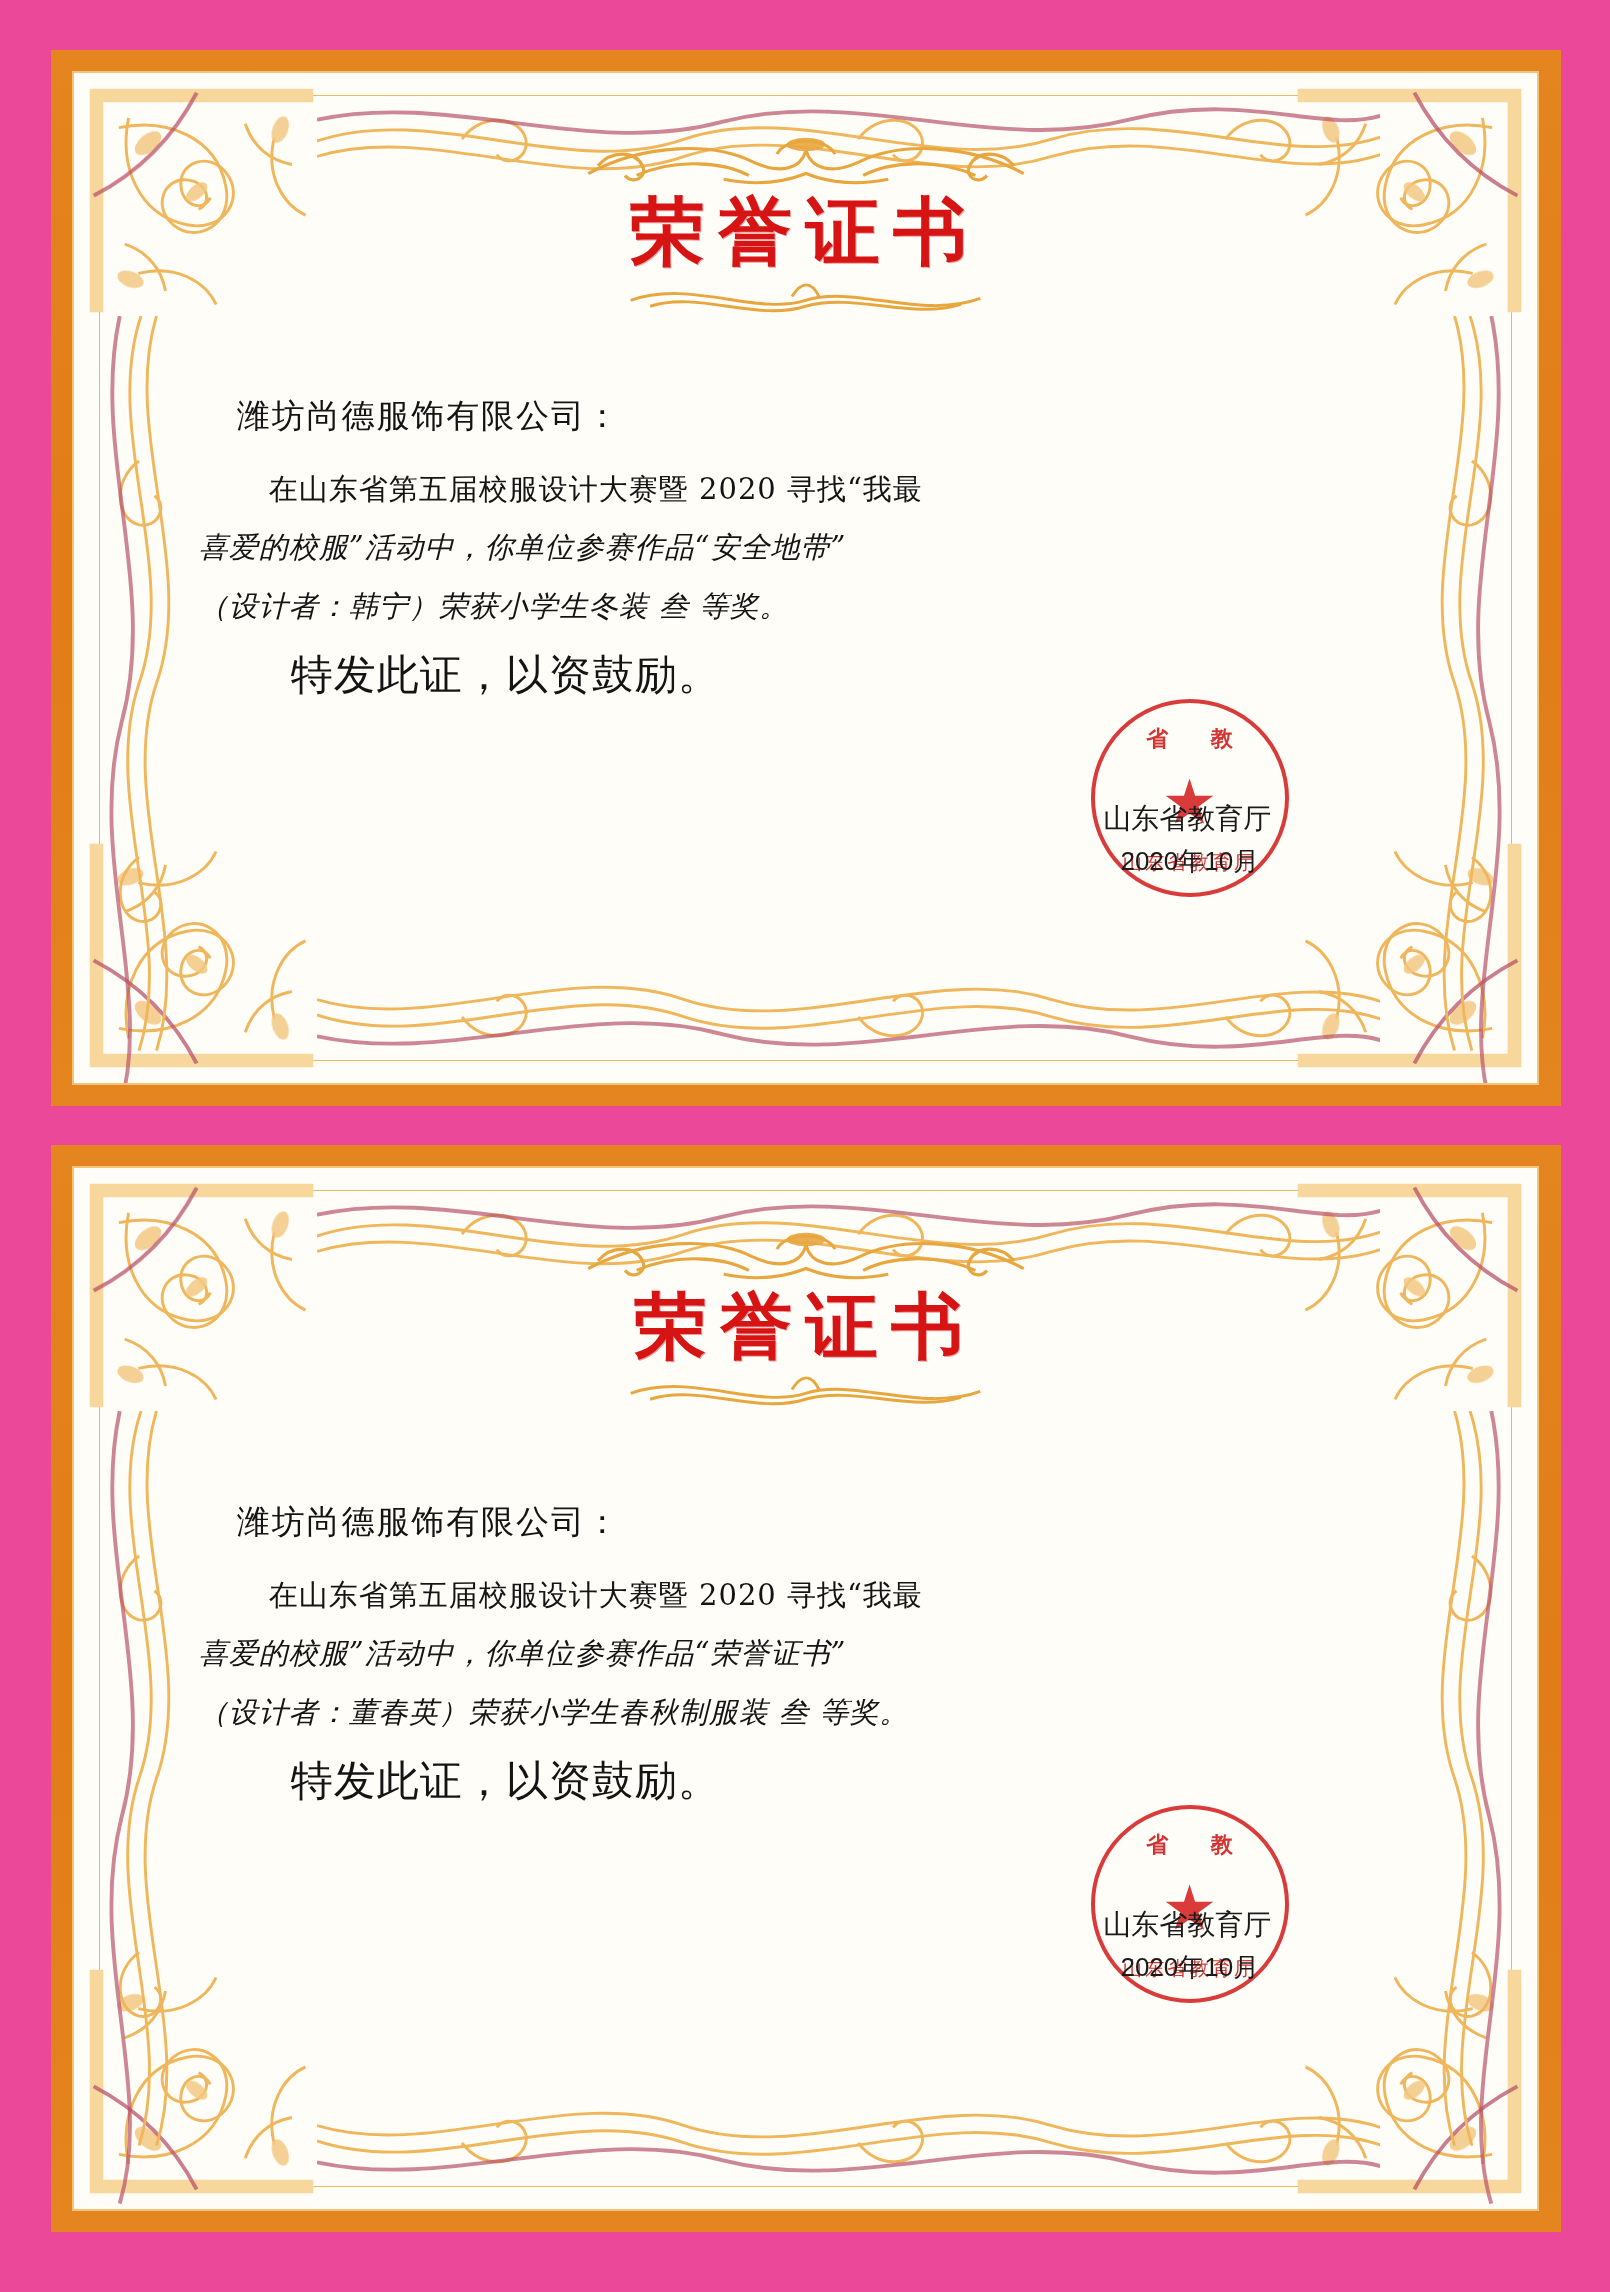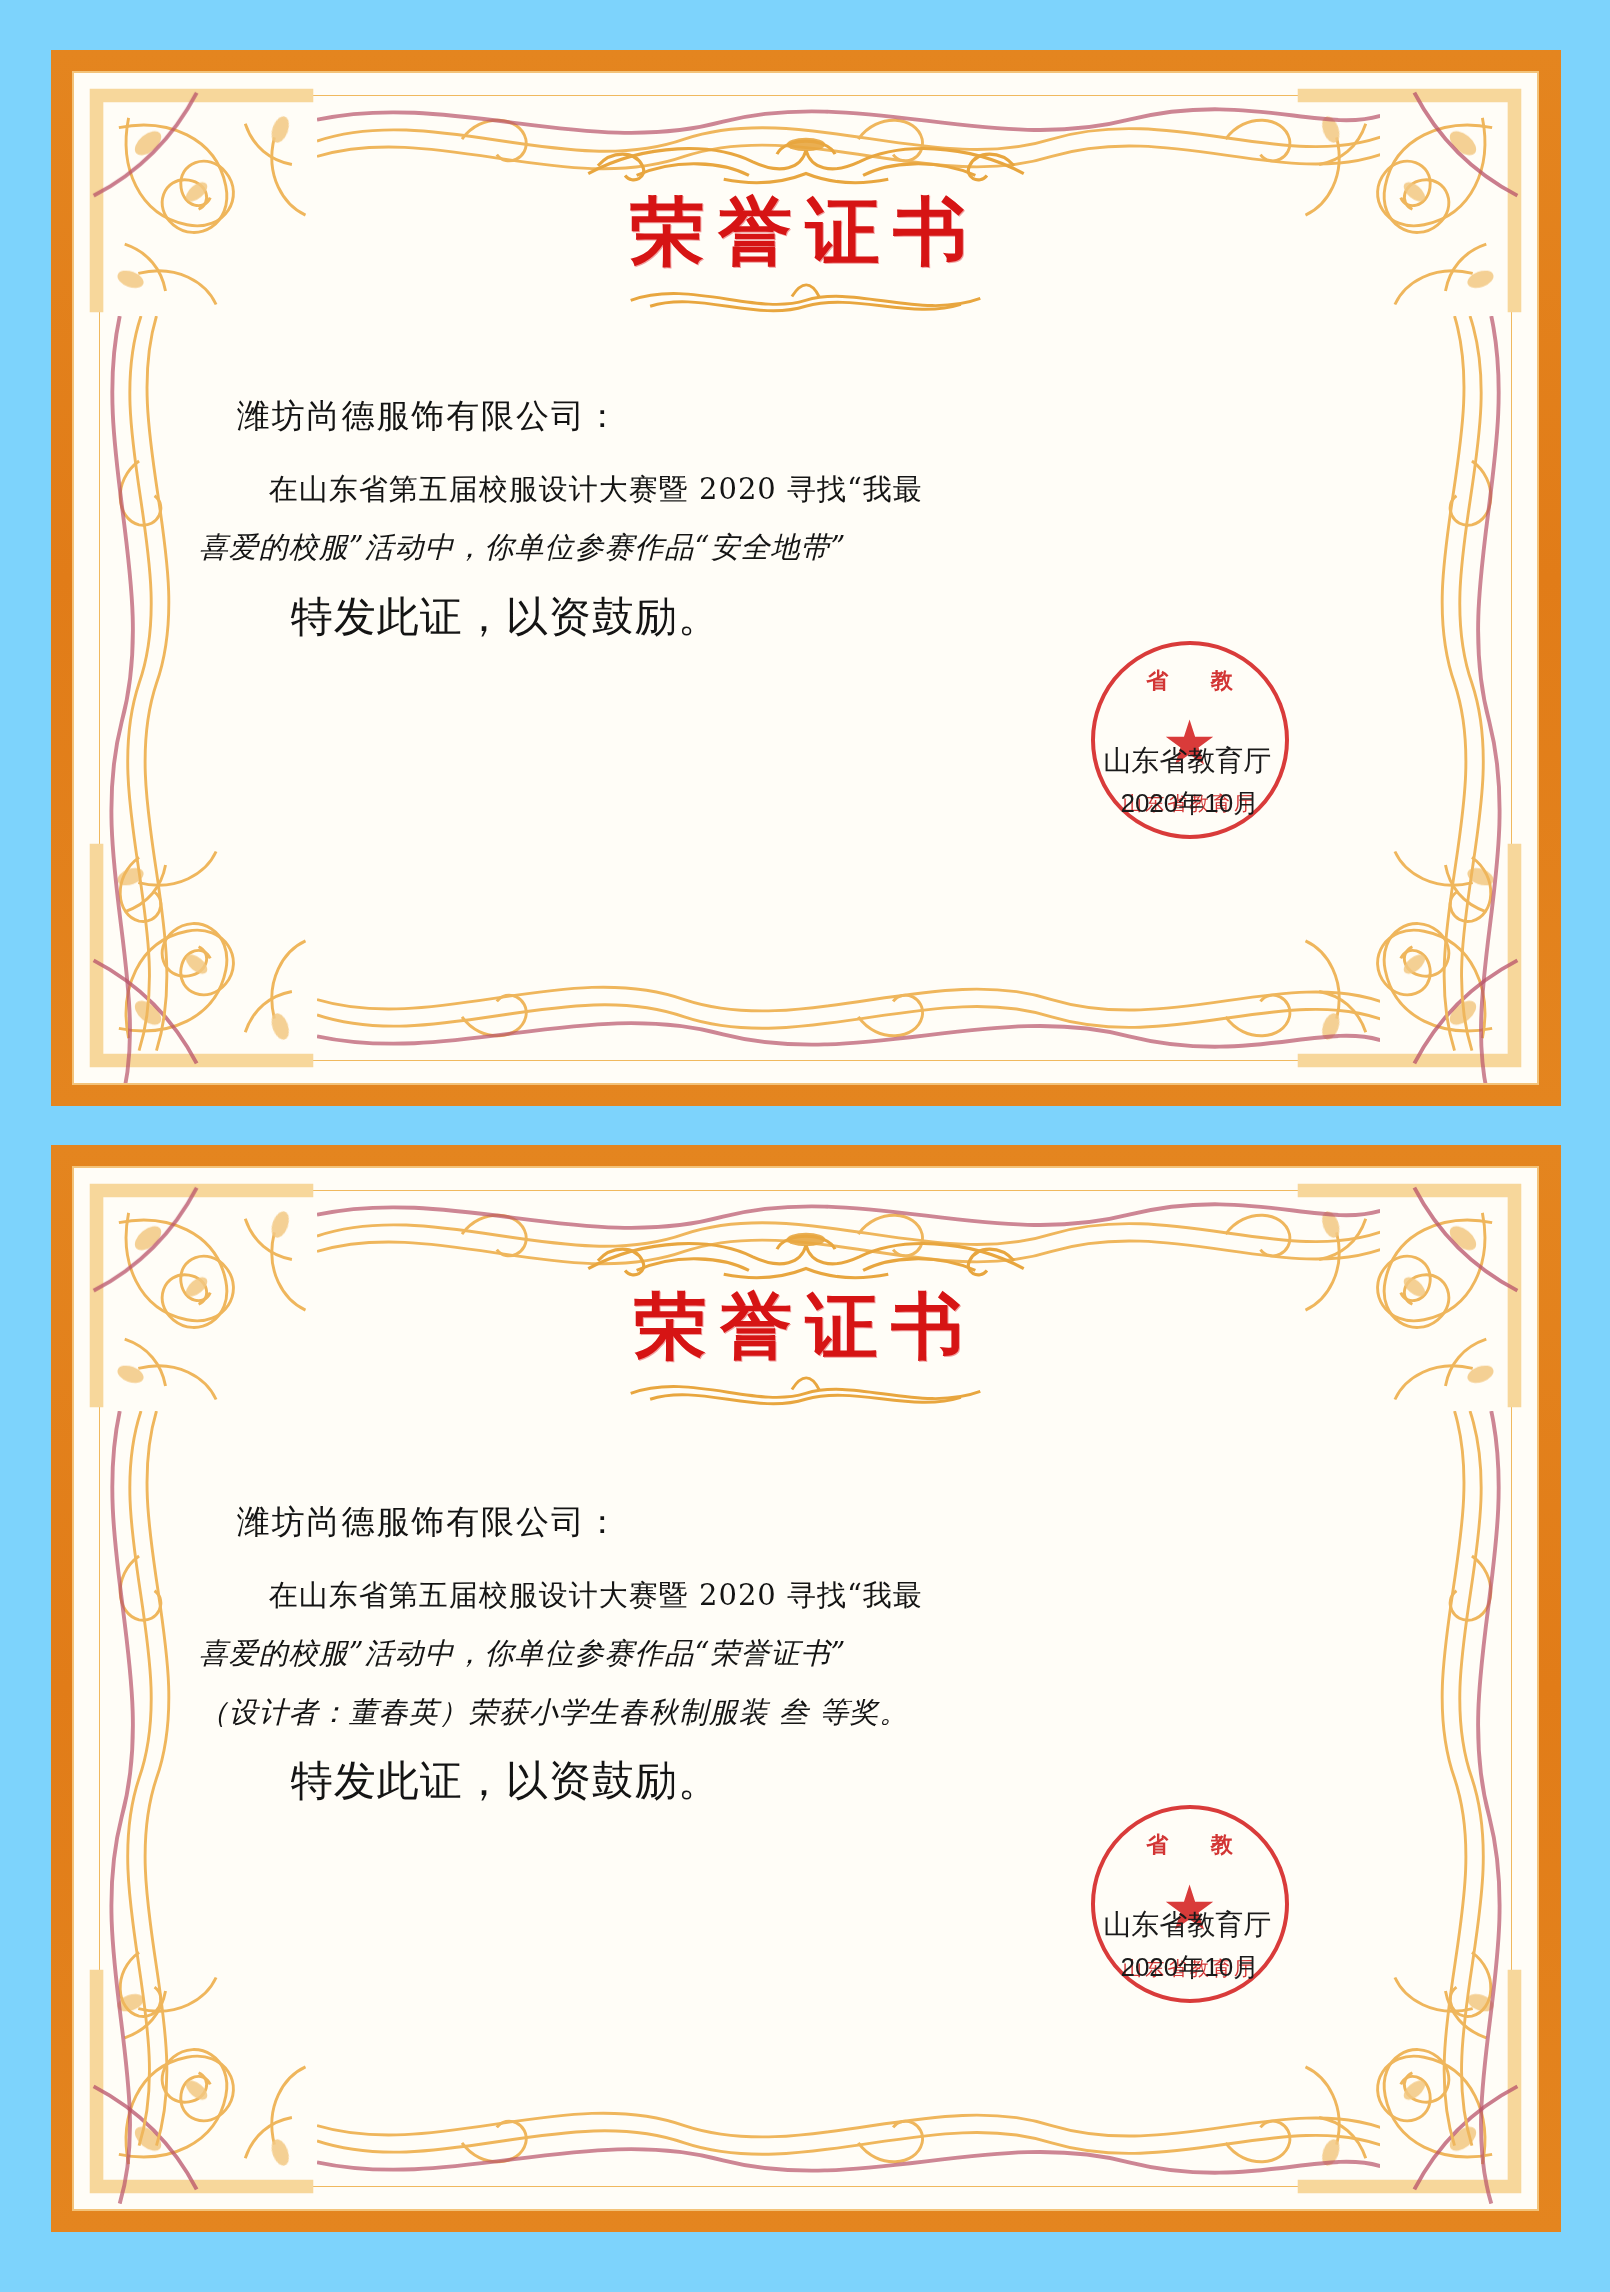--- a/index.html
+++ b/index.html
@@ -11,21 +11,21 @@
     width: 1611px;
     height: 2293px;
     font-family: "Liberation Serif", serif;
     position: relative;
     overflow: hidden;
   }
 
   .page {
     width: 1611px;
     height: 2293px;
-    background: #7dd3fc;
+    background: #ec4899;
     display: flex;
     flex-direction: column;
     justify-content: flex-start;
     align-items: center;
     padding-top: 50px;
     box-sizing: border-box;
   }
 
   
   .certificate {
@@ -335,20 +335,21 @@
         <div class="title">荣誉证书</div>
 
         <svg class="header-orn small" viewBox="0 0 380 46">
             <use href="#header-orn-small"></use>
           </svg>
 
         <div class="recipient">潍坊尚德服饰有限公司：</div>
 
         <div class="para">在山东省第五届校服设计大赛暨 2020 寻找“我最</div>
         <div class="para tight" style="text-indent:0">喜爱的校服”活动中，你单位参赛作品“安全地带”</div>
+        <div class="para tight" style="text-indent:0">（设计者：韩宁）荣获小学生冬装 叁 等奖。</div>
 
         <div class="closing">特发此证，以资鼓励。</div>
 
         <div class="signature-block">
           <div class="seal">
             <div class="seal-top-text">省 教</div>
             <div class="seal-star">★</div>
             <div class="seal-bottom-text">山东省教育厅</div>
           </div>
           <div class="issuer">山东省教育厅</div>

